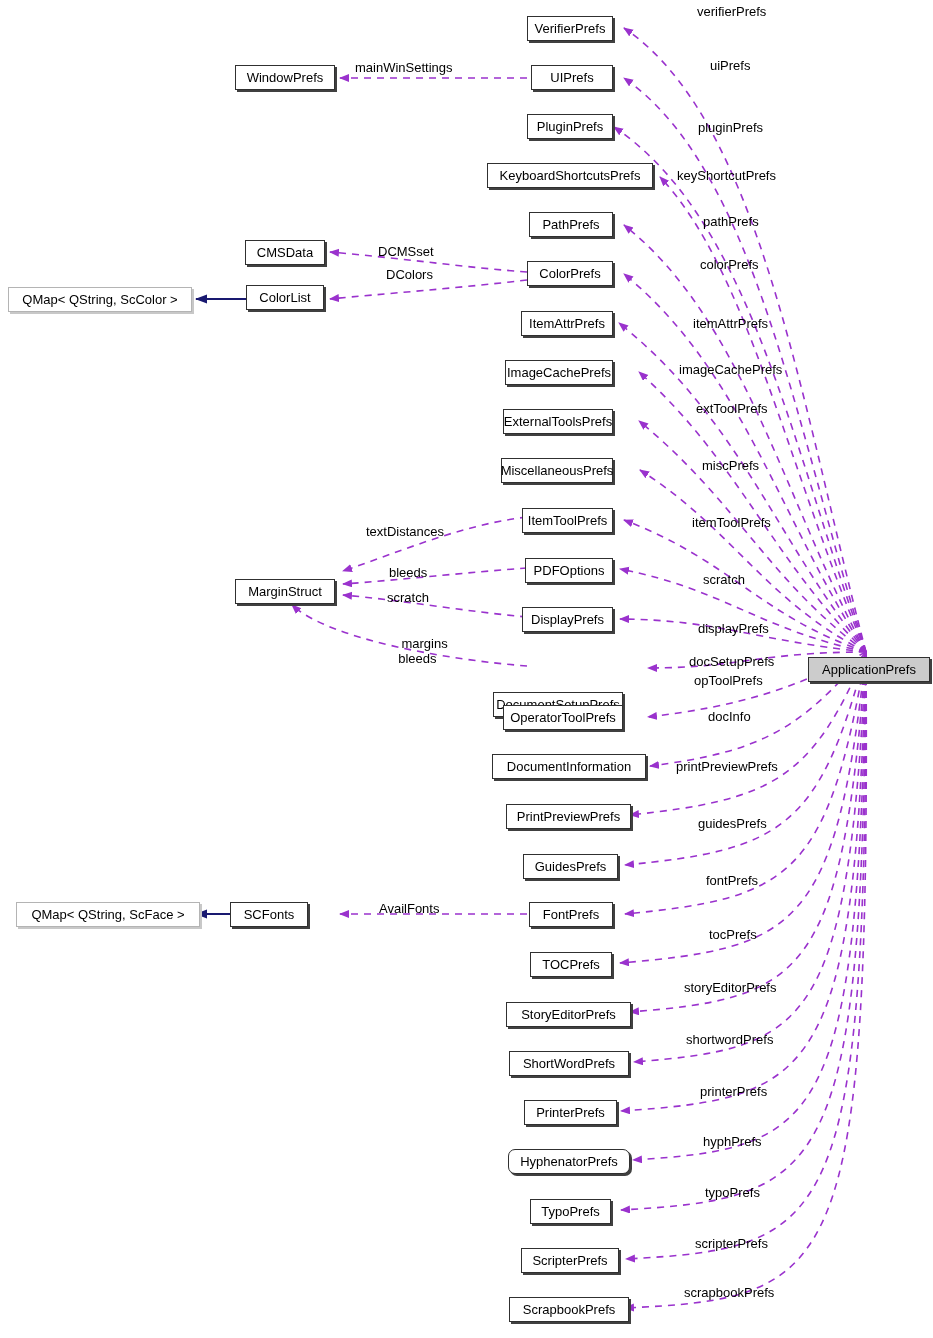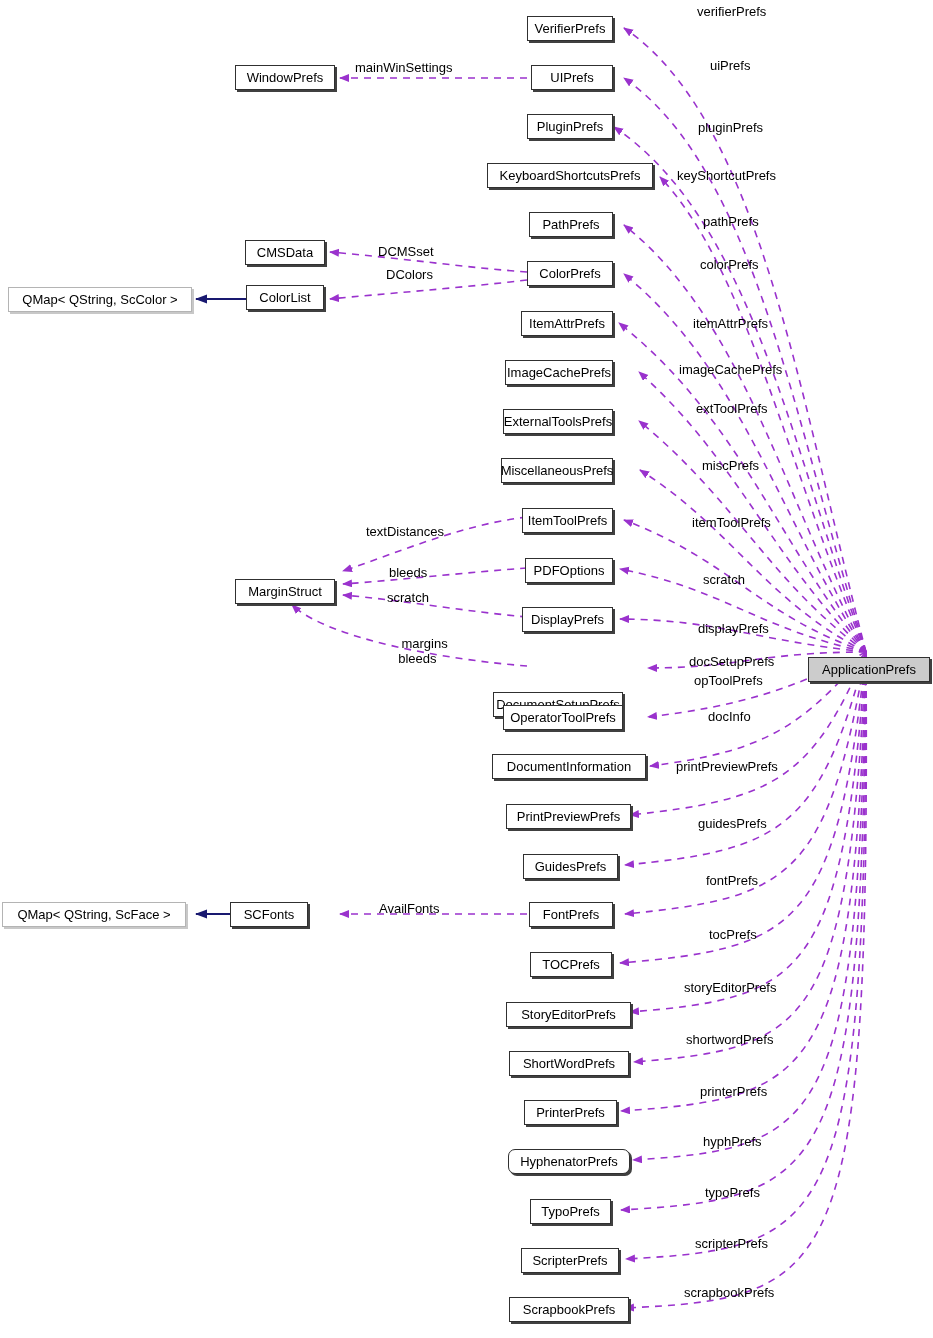--- a/index.html
+++ b/index.html
@@ -212,21 +212,21 @@
     </div>
 
   <div class="node shadow" style="left:506px;top:804px;width:125px;">
     <span>PrintPreviewPrefs</span>
     </div>
 
   <div class="node shadow" style="left:523px;top:854px;width:95px;">
     <span>GuidesPrefs</span>
     </div>
 
-  <div class="node tmpl" style="left:2px;top:902px;width:184px;">
+  <div class="node tmpl" style="left:16px;top:902px;width:184px;">
     <span>QMap&lt; QString, ScFace &gt;</span>
     </div>
 
   <div class="node shadow" style="left:230px;top:902px;width:78px;">
     <span>SCFonts</span>
     </div>
 
   <div class="node shadow" style="left:529px;top:902px;width:84px;">
     <span>FontPrefs</span>
     </div>

